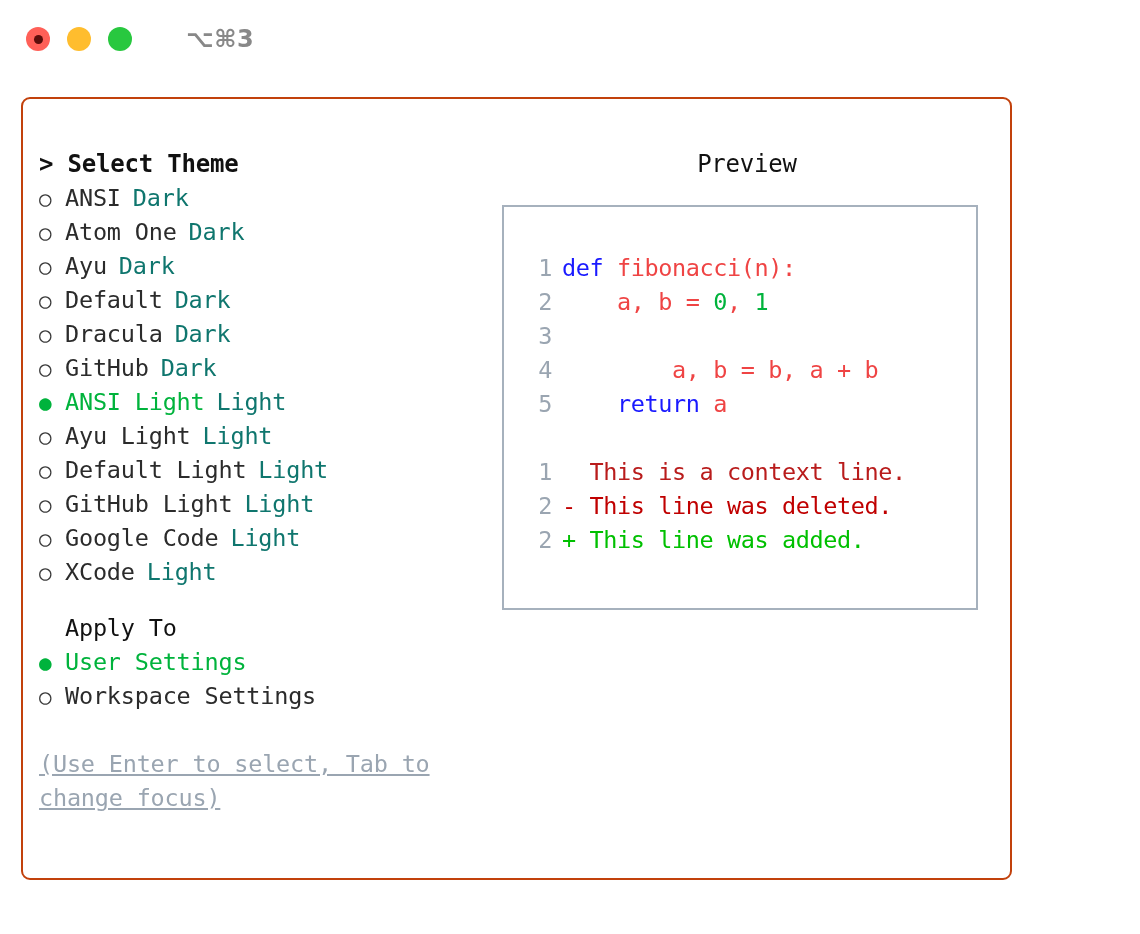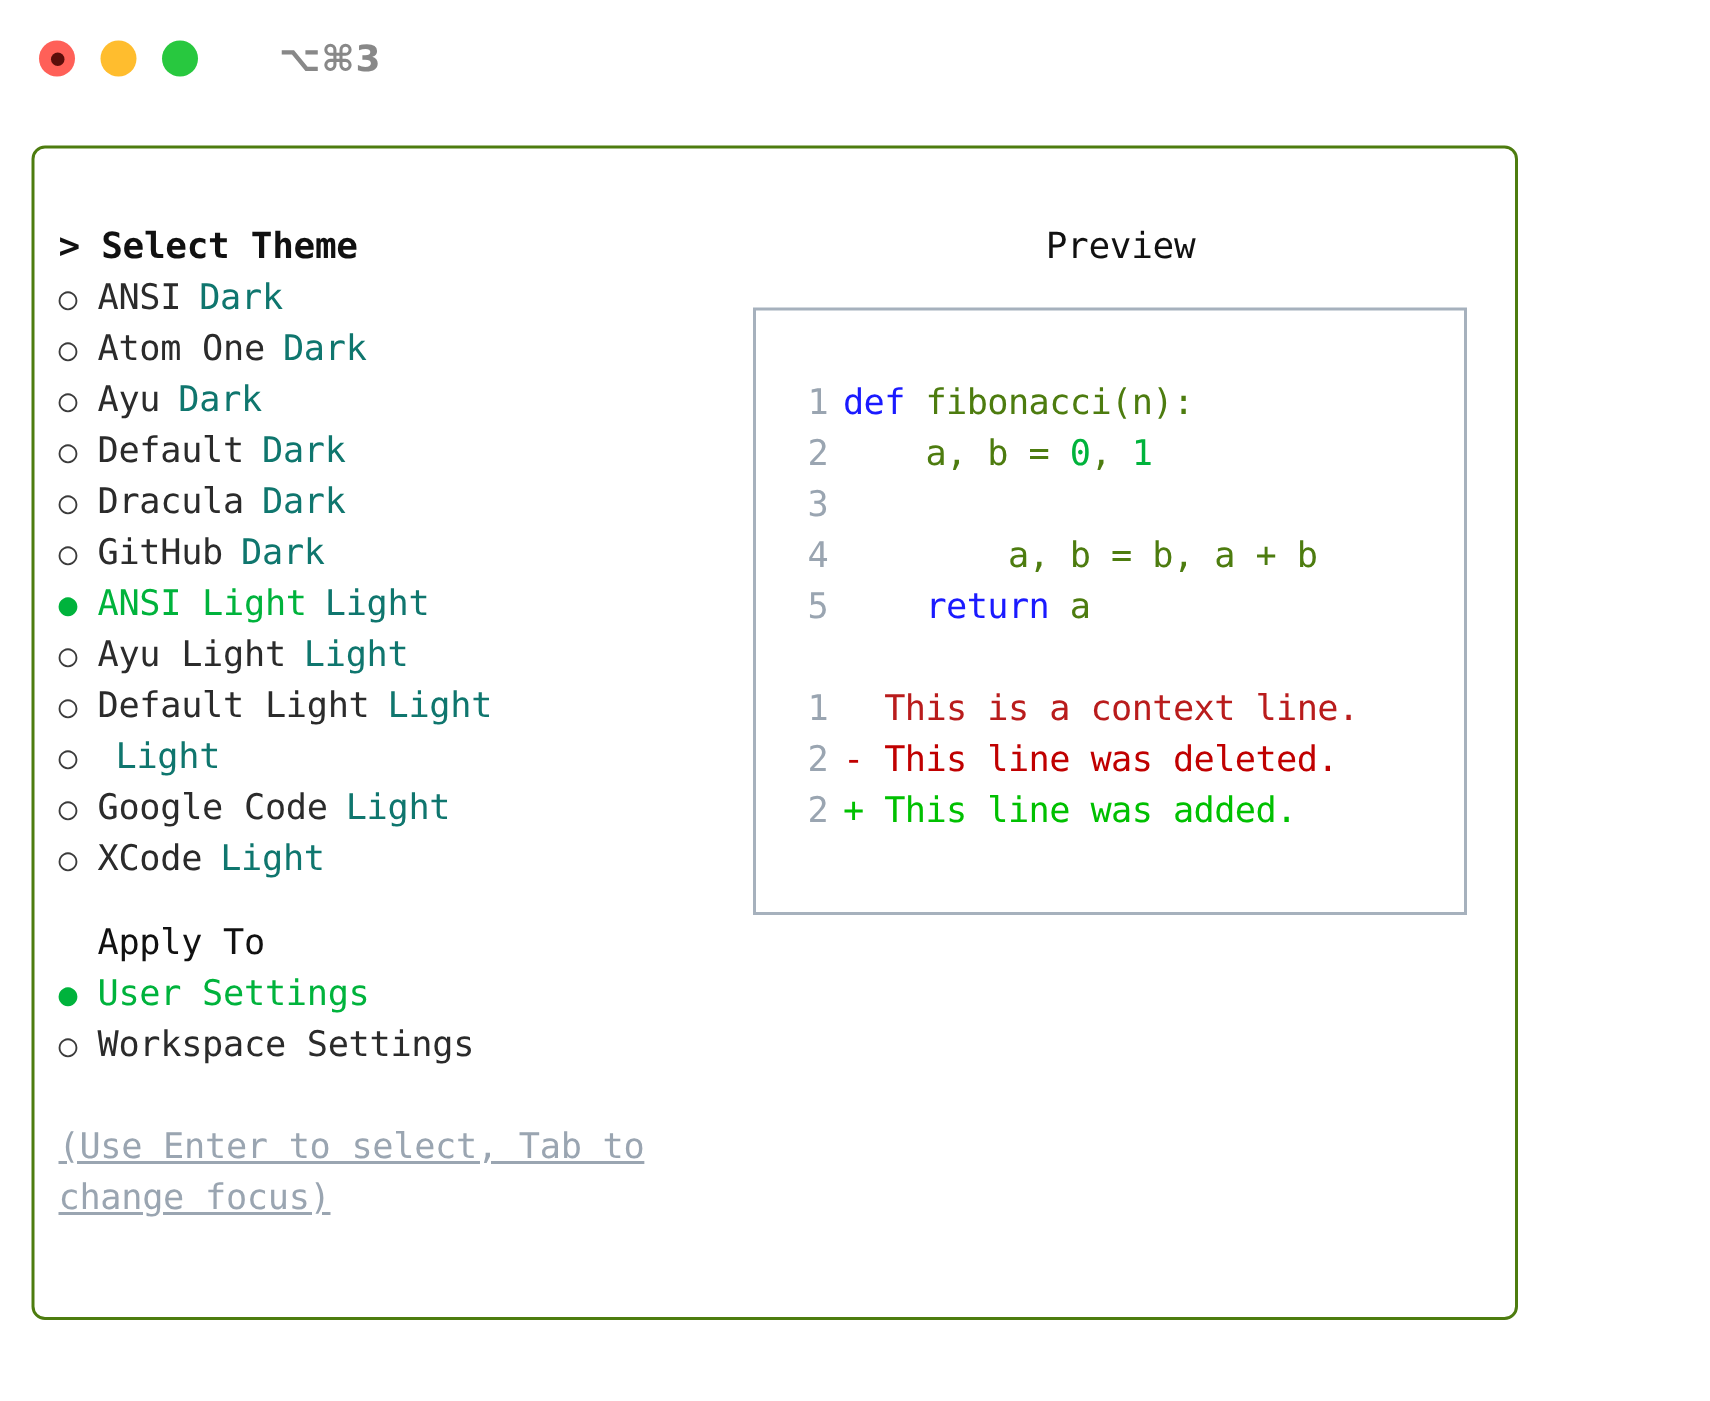--- a/index.html
+++ b/index.html
@@ -72,21 +72,21 @@
     white-space: pre;
   }
 
   
   .window {
     position: absolute;
     left: 21px;
     top: 97px;
     width: 991px;
     height: 783px;
-    border: 2px solid #4d7c0f;
+    border: 2px solid #c2410c;
     border-radius: 9px;
     background: #ffffff;
     box-sizing: border-box;
   }
 
   .columns {
     position: absolute;
     left: 0;
     top: 0;
     width: 100%;
@@ -197,21 +197,21 @@
     flex: 0 0 30px;
     text-align: right;
     color: #9aa5b1;
     margin-right: 10px;
   }
   .code-text { white-space: pre; }
 
   .tok-kw   { color: #1a1aff; }
   .tok-fn   { color: #00c0c8; }
   .tok-num  { color: #00b33c; }
-  .tok-id   { color: #4d7c0f; }
+  .tok-id   { color: #ef4444; }
   .tok-plain{ color: #1a1a1a; }
 
   .diff-gap { height: 34px; }
   .diff-ctx { color: #b91c1c; }
   .diff-del { color: #c00000; }
   .diff-add { color: #00c000; }
 </style>
 </head>
 <body>
 
@@ -236,21 +236,21 @@
         <div class="opt-list" id="theme-list">
             <div class="opt-row"><span class="bullet">○</span><span class="opt-label">ANSI</span><span class="opt-kind">Dark</span></div>
             <div class="opt-row"><span class="bullet">○</span><span class="opt-label">Atom One</span><span class="opt-kind">Dark</span></div>
             <div class="opt-row"><span class="bullet">○</span><span class="opt-label">Ayu</span><span class="opt-kind">Dark</span></div>
             <div class="opt-row"><span class="bullet">○</span><span class="opt-label">Default</span><span class="opt-kind">Dark</span></div>
             <div class="opt-row"><span class="bullet">○</span><span class="opt-label">Dracula</span><span class="opt-kind">Dark</span></div>
             <div class="opt-row"><span class="bullet">○</span><span class="opt-label">GitHub</span><span class="opt-kind">Dark</span></div>
             <div class="opt-row selected"><span class="bullet">●</span><span class="opt-label">ANSI Light</span><span class="opt-kind">Light</span></div>
             <div class="opt-row"><span class="bullet">○</span><span class="opt-label">Ayu Light</span><span class="opt-kind">Light</span></div>
             <div class="opt-row"><span class="bullet">○</span><span class="opt-label">Default Light</span><span class="opt-kind">Light</span></div>
-            <div class="opt-row"><span class="bullet">○</span><span class="opt-kind">Light</span></div>
+            <div class="opt-row"><span class="bullet">○</span><span class="opt-label">GitHub Light</span><span class="opt-kind">Light</span></div>
             <div class="opt-row"><span class="bullet">○</span><span class="opt-label">Google Code</span><span class="opt-kind">Light</span></div>
             <div class="opt-row"><span class="bullet">○</span><span class="opt-label">XCode</span><span class="opt-kind">Light</span></div>
           </div>
 
         <div class="applyto-wrap">
           <div class="applyto-title">Apply To</div>
           <div class="opt-list" id="apply-to-list">
               <div class="opt-row selected"><span class="bullet">●</span><span class="opt-label">User Settings</span></div>
               <div class="opt-row"><span class="bullet">○</span><span class="opt-label">Workspace Settings</span></div>
             </div>

